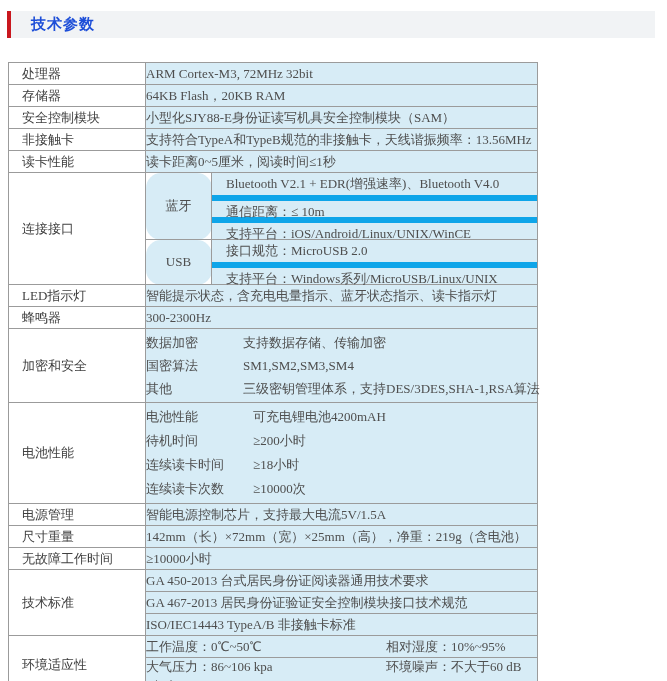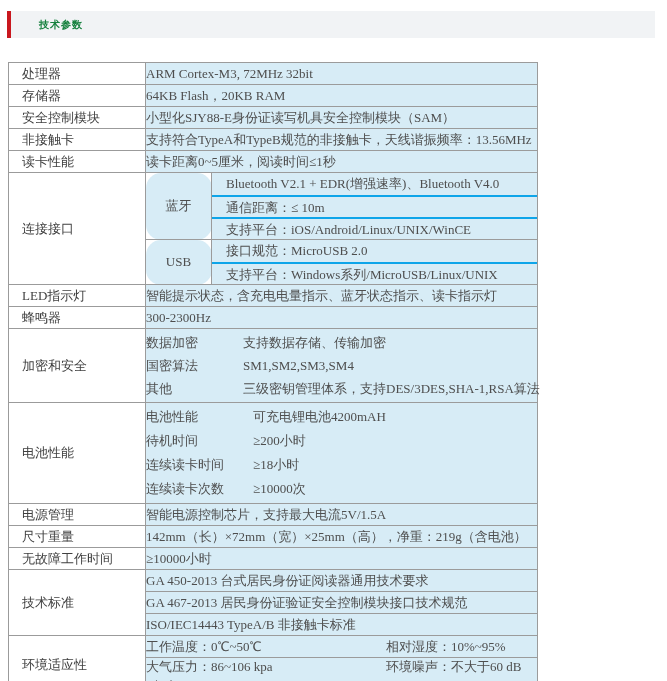--- a/index.html
+++ b/index.html
@@ -18,22 +18,22 @@
     height: 27px;
     background: #f1f3f5;
     display: flex; align-items: center;
   }
   .accent {
     width: 4px; height: 27px;
     background: var(--accent, #c9171e);
     flex: 0 0 auto;
   }
   .title {
-    margin-left: 28px;
-    font-size: 10px; font-weight: bold; color: #15803d;
+    margin-left: 20px;
+    font-size: 15px; font-weight: bold; color: #1d4ed8;
     letter-spacing: 1px;
   }
 
   
   table.spec {
     margin: 24px 10px 0 8px;
     width: 530px;
     border-collapse: collapse;
     table-layout: fixed;
     font-size: 13px;
@@ -54,21 +54,21 @@
     height: 22px;
   }
   td.sublabel {
     background: var(--cellblue, #d7ecf6);
     text-align: center;
     color: #4e4e4e;
     border-radius: 15px;
   }
   td.multiline { background: var(--cellblue, #d7ecf6); padding: 0; }
   .subline { height: 22px; line-height: 22px; padding-left: 14px; }
-  .subline + .subline { border-top: 2px solid #0ea5e9; }
+  .subline + .subline { border-top: 6px solid #0ea5e9; }
 
   td.group { padding-top: 2px; padding-bottom: 2px; }
   .kv { line-height: 23px; white-space: nowrap; }
   .kv-k { display: inline-block; }
   .k-sec { width: 97px; }
   .k-bat { width: 107px; }
   td.battery-cell .kv { line-height: 24px; }
 
   .env-l { display: inline-block; width: 240px; }
 </style>

